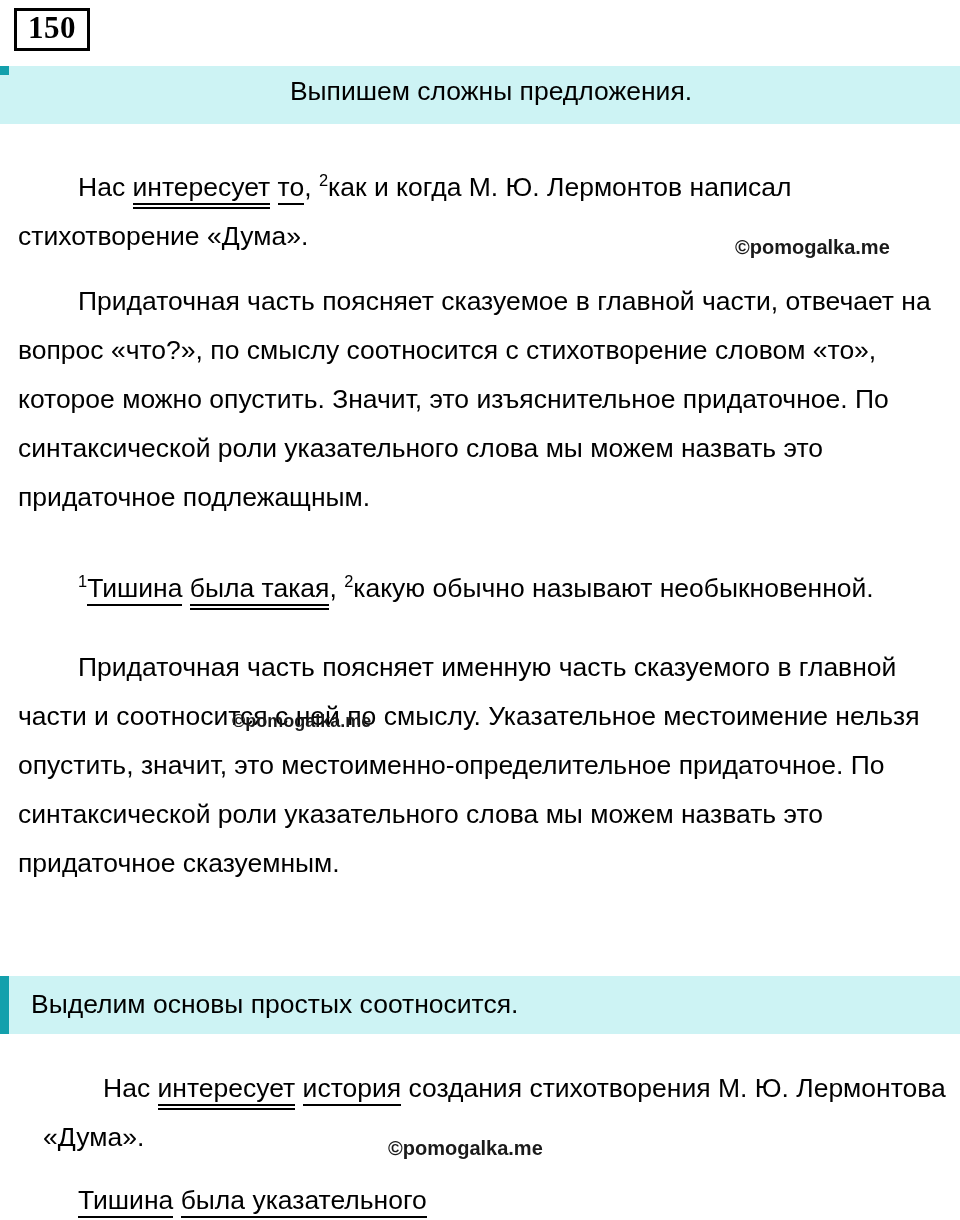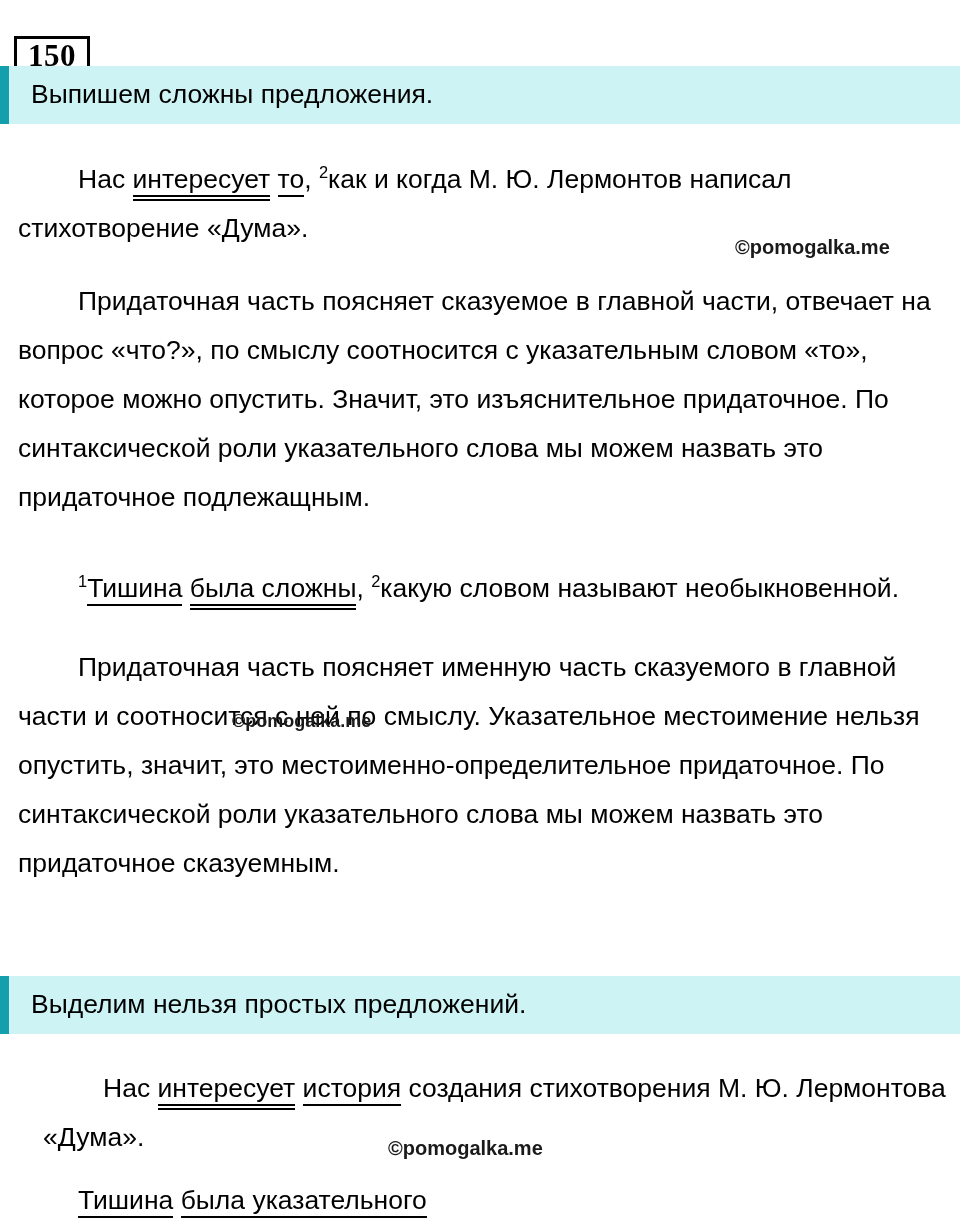--- a/index.html
+++ b/index.html
@@ -21,21 +21,20 @@
     width: 960px;
     height: 1220px;
     box-sizing: border-box;
   }
 
   
   .ex-number-wrap {
     position: absolute;
     left: 14px;
     top: 8px;
-    margin-top: 28px;
   }
   .ex-number {
     display: inline-block;
     border: 3px solid #000000;
     padding: 1px 11px 3px 11px;
     font-family: "Liberation Serif", "DejaVu Serif", serif;
     font-weight: bold;
     font-size: 31px;
     line-height: 1.05;
     letter-spacing: 0.5px;
@@ -60,21 +59,21 @@
     flex: 0 0 9px;
   }
   .banner-text {
     padding-left: 22px;
     font-size: 26.5px;
     line-height: 1.25;
     color: #000000;
     white-space: nowrap;
   }
 
-  #banner-1 { top: 66px;  height: 58px; }
+  #banner-1 { top: 66px;  height: 58px; flex-direction: column; }
   #banner-2 { top: 976px; height: 58px; }
 
   
   .para {
     position: absolute;
     left: 18px;
     width: 924px;
     font-size: 26.5px;
     line-height: 49px;
     color: #000000;
@@ -115,21 +114,21 @@
     color: #1a1a1a;
     white-space: nowrap;
     pointer-events: none;
     text-align: right;
   }
   #wm-1 { left: 735px; top: 236px; font-size: 20px; }
   #wm-2 { left: 232px; top: 711px; font-size: 18px; }
   #wm-3 { left: 388px; top: 1137px; font-size: 20px; }
 
   
-  #p-sent-1   { top: 155px; }
+  #p-sent-1   { top: 163px; }
   #p-expl-1   { top: 277px; }
   #p-sent-2   { top: 564px; }
   #p-expl-2   { top: 643px; }
   #p-sent-3   { top: 1064px; margin-left: 25px; }
   #p-sent-4   { top: 1176px; }
 </style>
 </head>
 <body>
 
 <div class="page">
@@ -141,34 +140,34 @@
   <div class="banner" id="banner-1">
     <span class="banner-bar"></span>
     <span class="banner-text">Выпишем сложны предложения.</span>
   </div>
 
   <div class="para" id="p-sent-1">
     <span class="indent"></span><span>Нас </span><span class="u2">интересует</span><span> </span><span class="u1">то</span><span>, </span><sup>2</sup><span>как и когда М. Ю. Лермонтов написал стихотворение «Дума».</span>
   </div>
 
   <div class="para" id="p-expl-1">
-    <span class="indent"></span><span>Придаточная часть поясняет сказуемое в главной части, отвечает на вопрос «что?», по смыслу соотносится с указательным словом «то», которое можно опустить. Значит, это изъяснительное придаточное. По синтаксической роли указательного слова мы можем назвать это придаточное подлежащным.</span>
+    <span class="indent"></span><span>Придаточная часть поясняет сказуемое в главной части, отвечает на вопрос «что?», по смыслу соотносится с стихотворение словом «то», которое можно опустить. Значит, это изъяснительное придаточное. По синтаксической роли указательного слова мы можем назвать это придаточное подлежащным.</span>
   </div>
 
   <div class="para" id="p-sent-2">
-    <span class="indent"></span><sup>1</sup><span class="u1">Тишина</span><span> </span><span class="u2">была сложны</span><span>, </span><sup>2</sup><span>какую словом называют необыкновенной.</span>
+    <span class="indent"></span><sup>1</sup><span class="u1">Тишина</span><span> </span><span class="u2">была такая</span><span>, </span><sup>2</sup><span>какую обычно называют необыкновенной.</span>
   </div>
 
   <div class="para" id="p-expl-2">
     <span class="indent"></span><span>Придаточная часть поясняет именную часть сказуемого в главной части и соотносится с ней по смыслу. Указательное местоимение нельзя опустить, значит, это местоименно-определительное придаточное. По синтаксической роли указательного слова мы можем назвать это придаточное сказуемным.</span>
   </div>
 
   <div class="banner" id="banner-2">
     <span class="banner-bar"></span>
-    <span class="banner-text">Выделим нельзя простых предложений.</span>
+    <span class="banner-text">Выделим основы простых соотносится.</span>
   </div>
 
   <div class="para" id="p-sent-3">
     <span class="indent"></span><span>Нас </span><span class="u2">интересует</span><span> </span><span class="u1">история</span><span> создания стихотворения М. Ю. Лермонтова «Дума».</span>
   </div>
 
   <div class="para" id="p-sent-4">
     <span class="indent"></span><span class="u1">Тишина</span><span> </span><span class="u2">была указательного</span>
   </div>
 

